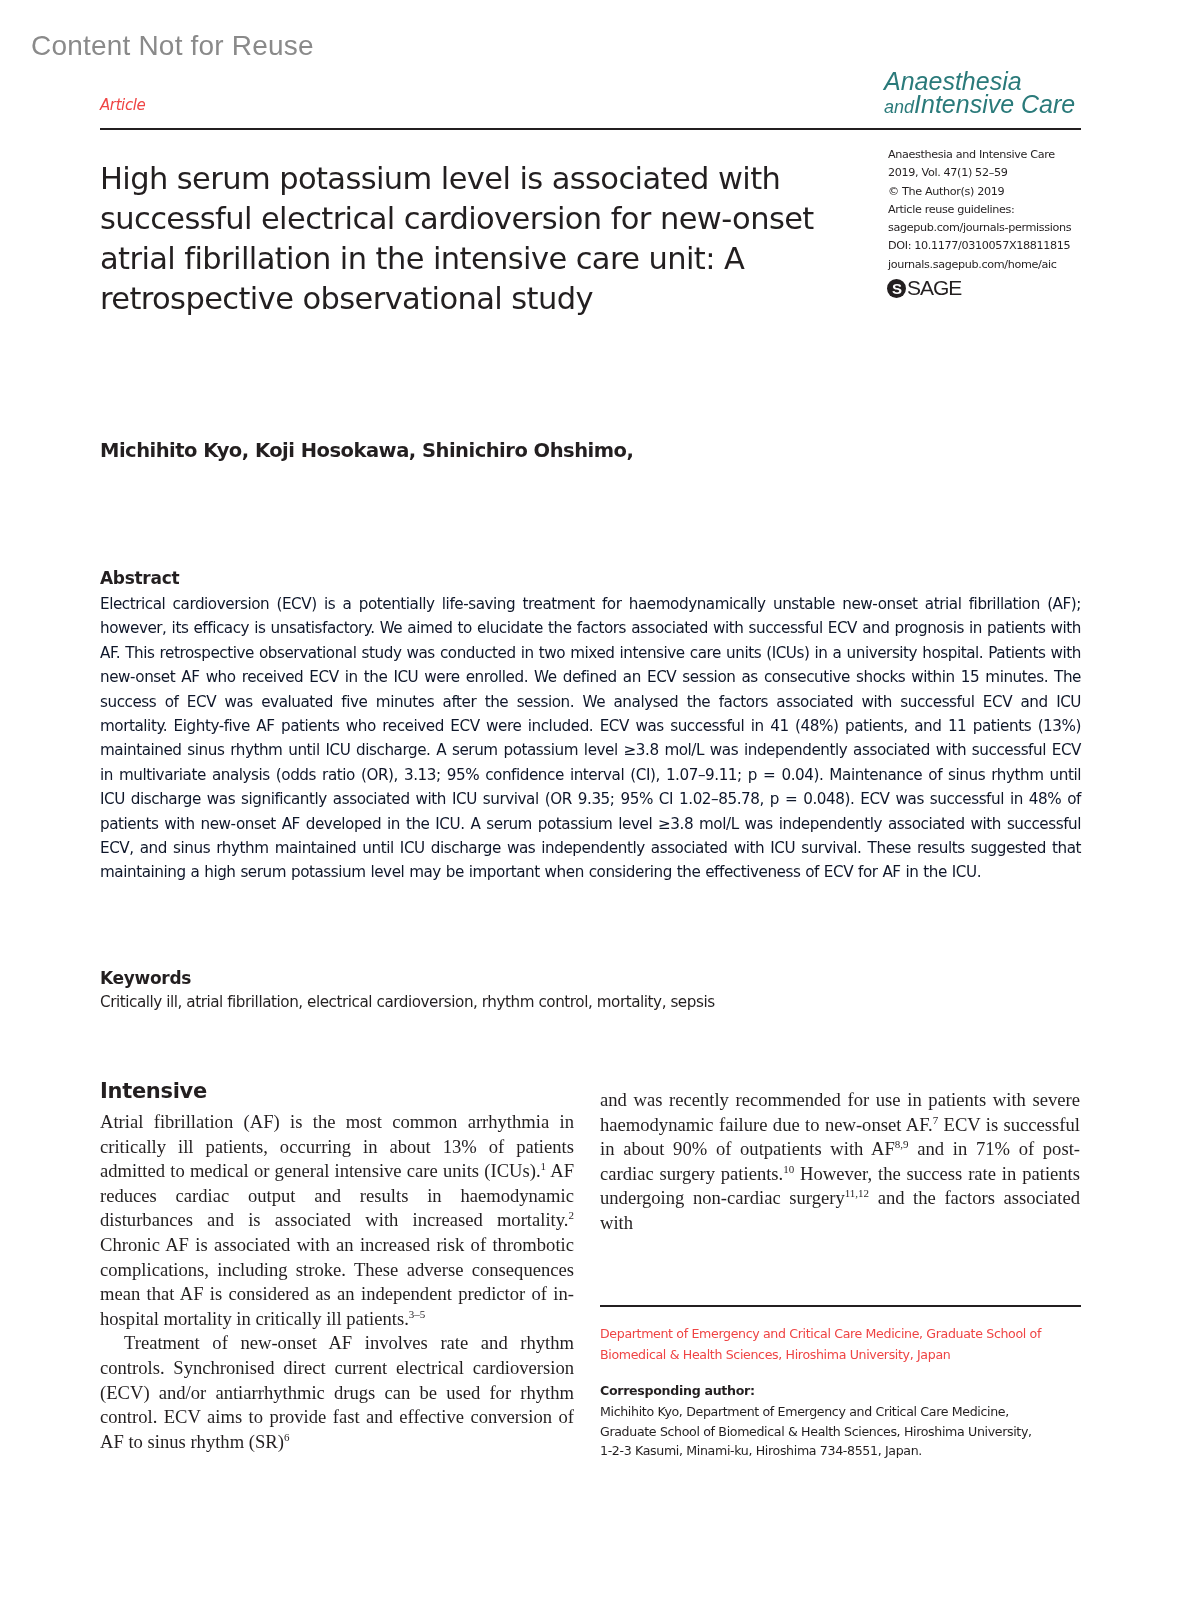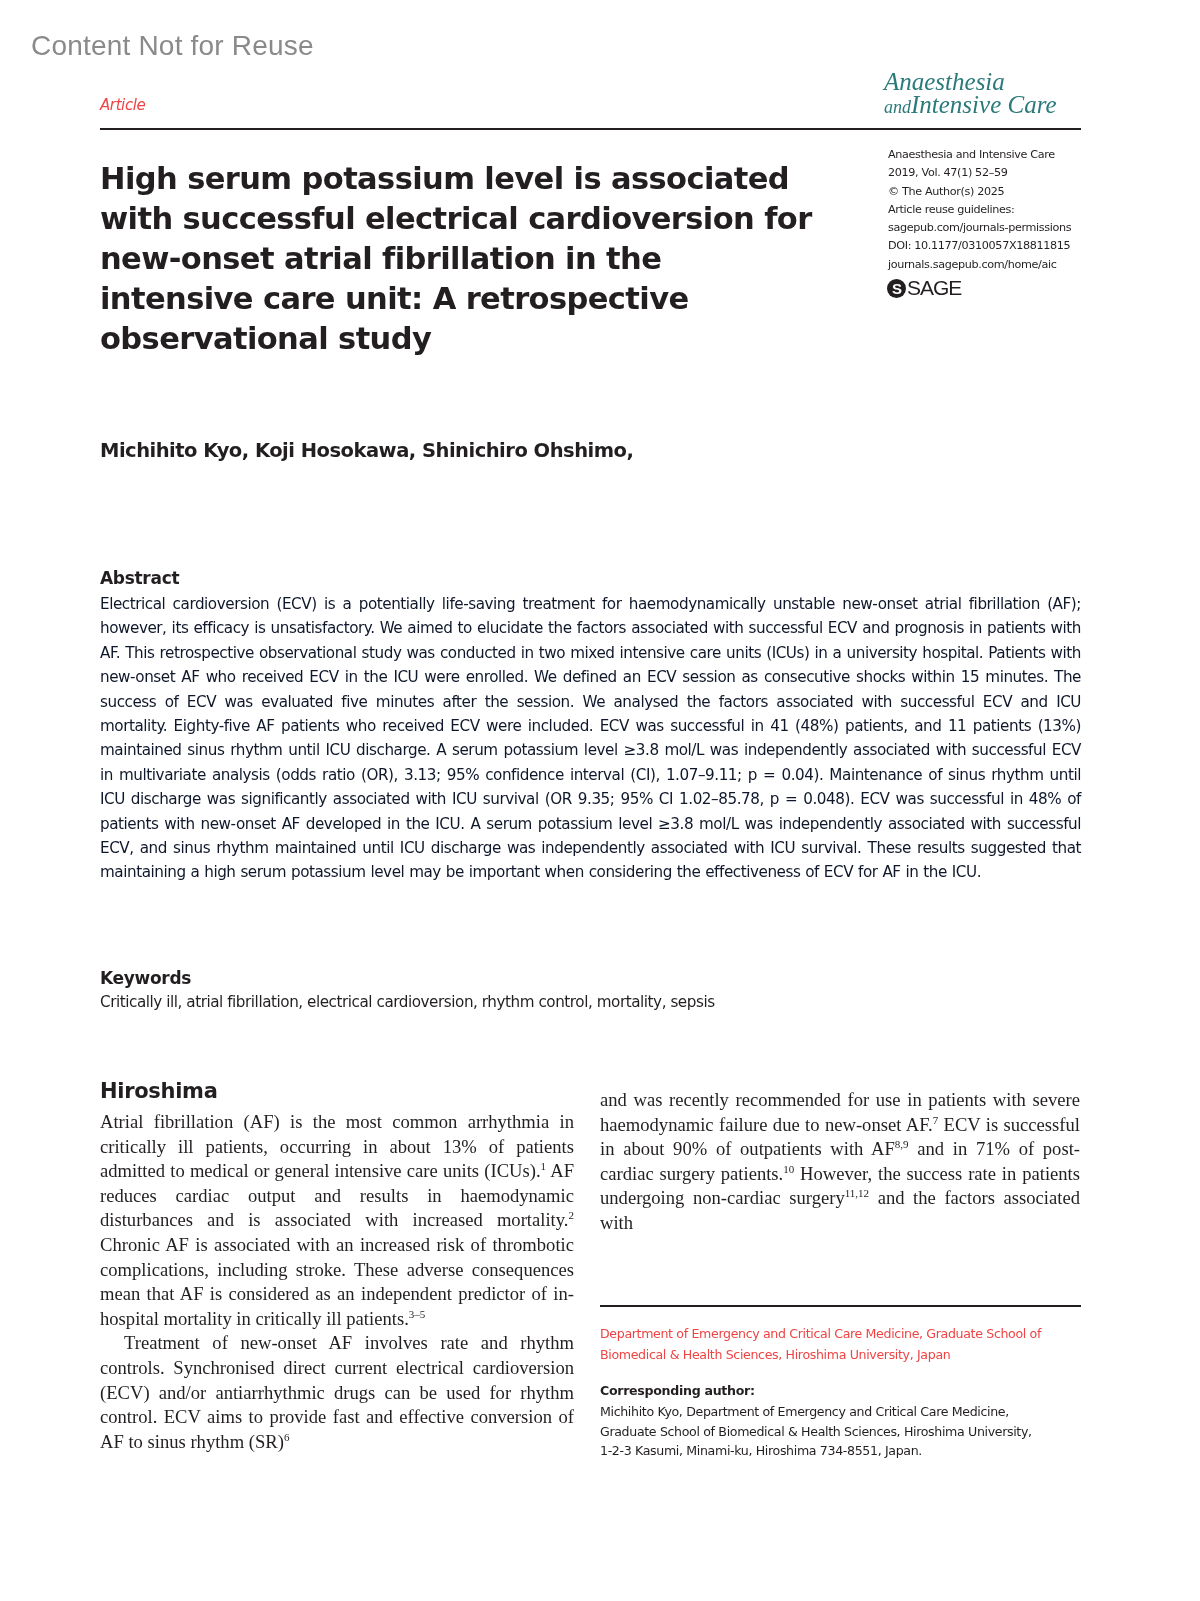--- a/index.html
+++ b/index.html
@@ -3,31 +3,31 @@
   <meta charset="utf-8">
   <style>
     html, body { margin: 0; padding: 0; background: #ffffff; }
     body { width: 1200px; height: 1601px; position: relative; overflow: hidden; color: #231f20; }
 
     #watermark { position: absolute; left: 31px; top: 30px; font-family: "Liberation Sans", sans-serif; font-size: 28px; color: #8a8a8a; letter-spacing: 0.2px; }
 
     #article-label { position: absolute; left: 100px; top: 96px; font-family: "DejaVu Sans", sans-serif; font-style: italic; font-size: 15px; color: #ef4444; letter-spacing: -0.4px; }
     #top-rule { position: absolute; left: 100px; top: 128px; width: 981px; height: 2px; background: #231f20; }
 
-    #journal-logo { position: absolute; left: 884px; top: 70px; font-family: Liberation Serif, serif; font-style: italic; color: #2a7a7a; line-height: 23px; }
+    #journal-logo { position: absolute; left: 884px; top: 70px; font-family: Liberation Sans, sans-serif; font-style: italic; color: #2a7a7a; line-height: 23px; }
     #journal-logo .l1 { font-size: 25px; display: block; }
     #journal-logo .l2 { font-size: 25px; display: block; }
     #journal-logo .and { font-size: 18px; }
 
     #meta { position: absolute; left: 888px; top: 146px; font-family: "DejaVu Sans", sans-serif; font-size: 11.2px; line-height: 18.3px; color: #231f20; letter-spacing: -0.35px; }
     #meta div { white-space: nowrap; }
     #sage-logo { position: absolute; left: 887px; top: 276px; font-family: "Liberation Sans", sans-serif; font-size: 21px; color: #231f20; letter-spacing: -1px; display: flex; align-items: center; }
     #sage-logo .s-circle { display: inline-block; width: 19px; height: 19px; border-radius: 50%; background: #231f20; color: #fff; font-size: 15px; line-height: 19px; text-align: center; font-weight: bold; margin-right: 1px; }
 
-    #title { position: absolute; left: 100px; top: 159px; width: 720px; font-family: "DejaVu Sans", sans-serif; font-weight: bold; font-size: 30.5px; line-height: 40px; color: #231f20; letter-spacing: -0.6px; margin: 0; }
+    #title { position: absolute; left: 100px; top: 159px; width: 720px; font-family: "DejaVu Sans", sans-serif; font-weight: normal; font-size: 30.5px; line-height: 40px; color: #231f20; letter-spacing: -0.6px; margin: 0; }
 
     #authors { position: absolute; left: 100px; top: 436px; width: 760px; font-family: "DejaVu Sans", sans-serif; font-weight: bold; font-size: 19.5px; line-height: 29px; color: #231f20; letter-spacing: -0.5px; }
 
     .section-head { position: absolute; left: 100px; font-family: "DejaVu Sans", sans-serif; font-weight: bold; font-size: 17px; color: #231f20; letter-spacing: -0.3px; }
     #abstract-head { top: 568px; }
     #abstract-body { position: absolute; left: 100px; top: 592px; width: 981px; font-family: "DejaVu Sans", sans-serif; font-size: 15.2px; line-height: 24.4px; text-align: justify; color: #0f172a; letter-spacing: -0.45px; word-spacing: 0.5px; }
     #keywords-head { top: 968px; }
     #keywords-body { position: absolute; left: 100px; top: 990px; width: 981px; font-family: "DejaVu Sans", sans-serif; font-size: 15.2px; line-height: 24px; color: #231f20; letter-spacing: -0.45px; }
 
     #background-head { position: absolute; left: 100px; top: 1079px; font-family: "DejaVu Sans", sans-serif; font-weight: bold; font-size: 21px; color: #231f20; letter-spacing: -0.3px; }
@@ -54,21 +54,21 @@
 <div id="top-rule"></div>
 
 <div id="journal-logo">
   <span class="l1">Anaesthesia</span>
   <span class="l2"><span class="and">and</span><span>Intensive Care</span></span>
 </div>
 
 <div id="meta">
   <div>Anaesthesia and Intensive Care</div>
   <div>2019, Vol. 47(1) 52–59</div>
-  <div>© The Author(s) 2025</div>
+  <div>© The Author(s) 2019</div>
   <div>Article reuse guidelines:</div>
   <div>sagepub.com/journals-permissions</div>
   <div>DOI: 10.1177/0310057X18811815</div>
   <div>journals.sagepub.com/home/aic</div>
 </div>
 
 <div id="sage-logo">
   <span class="s-circle">S</span>
   <span>SAGE</span>
 </div>
@@ -78,21 +78,21 @@
 <div id="authors">
   <div>Michihito Kyo, Koji Hosokawa, Shinichiro Ohshimo,</div>
 </div>
 
 <div id="abstract-head" class="section-head">Abstract</div>
 <div id="abstract-body">Electrical cardioversion (ECV) is a potentially life-saving treatment for haemodynamically unstable new-onset atrial fibrillation (AF); however, its efficacy is unsatisfactory. We aimed to elucidate the factors associated with successful ECV and prognosis in patients with AF. This retrospective observational study was conducted in two mixed intensive care units (ICUs) in a university hospital. Patients with new-onset AF who received ECV in the ICU were enrolled. We defined an ECV session as consecutive shocks within 15 minutes. The success of ECV was evaluated five minutes after the session. We analysed the factors associated with successful ECV and ICU mortality. Eighty-five AF patients who received ECV were included. ECV was successful in 41 (48%) patients, and 11 patients (13%) maintained sinus rhythm until ICU discharge. A serum potassium level ≥3.8 mol/L was independently associated with successful ECV in multivariate analysis (odds ratio (OR), 3.13; 95% confidence interval (CI), 1.07–9.11; p = 0.04). Maintenance of sinus rhythm until ICU discharge was significantly associated with ICU survival (OR 9.35; 95% CI 1.02–85.78, p = 0.048). ECV was successful in 48% of patients with new-onset AF developed in the ICU. A serum potassium level ≥3.8 mol/L was independently associated with successful ECV, and sinus rhythm maintained until ICU discharge was independently associated with ICU survival. These results suggested that maintaining a high serum potassium level may be important when considering the effectiveness of ECV for AF in the ICU.</div>
 
 <div id="keywords-head" class="section-head">Keywords</div>
 <div id="keywords-body">Critically ill, atrial fibrillation, electrical cardioversion, rhythm control, mortality, sepsis</div>
 
-<div id="background-head">Hiroshima</div>
+<div id="background-head">Intensive</div>
 
 <div id="col-left" class="col-text">
   <p>Atrial fibrillation (AF) is the most common arrhythmia in critically ill patients, occurring in about 13% of patients admitted to medical or general intensive care units (ICUs).<sup>1</sup> AF reduces cardiac output and results in haemodynamic disturbances and is associated with increased mortality.<sup>2</sup> Chronic AF is associated with an increased risk of thrombotic complications, including stroke. These adverse consequences mean that AF is considered as an independent predictor of in-hospital mortality in critically ill patients.<sup>3–5</sup></p>
   <p class="indent">Treatment of new-onset AF involves rate and rhythm controls. Synchronised direct current electrical cardioversion (ECV) and/or antiarrhythmic drugs can be used for rhythm control. ECV aims to provide fast and effective conversion of AF to sinus rhythm (SR)<sup>6</sup></p>
 </div>
 
 <div id="col-right" class="col-text">
   <p>and was recently recommended for use in patients with severe haemodynamic failure due to new-onset AF.<sup>7</sup> ECV is successful in about 90% of outpatients with AF<sup>8,9</sup> and in 71% of post-cardiac surgery patients.<sup>10</sup> However, the success rate in patients undergoing non-cardiac surgery<sup>11,12</sup> and the factors associated with</p>
 </div>
 

